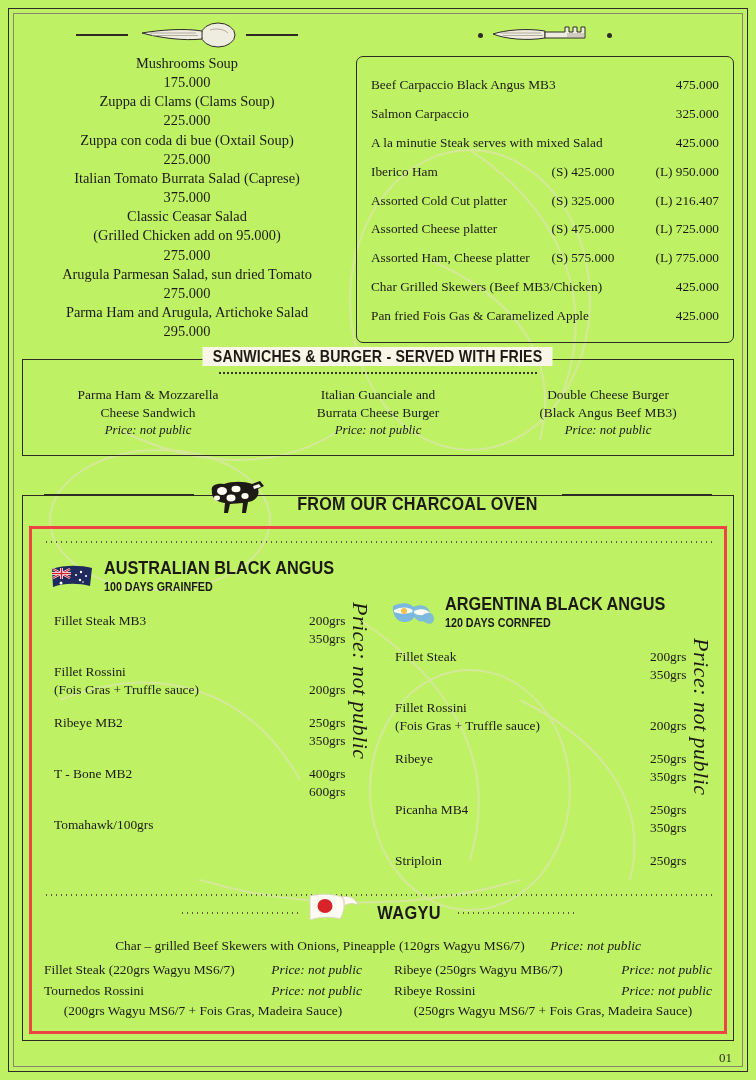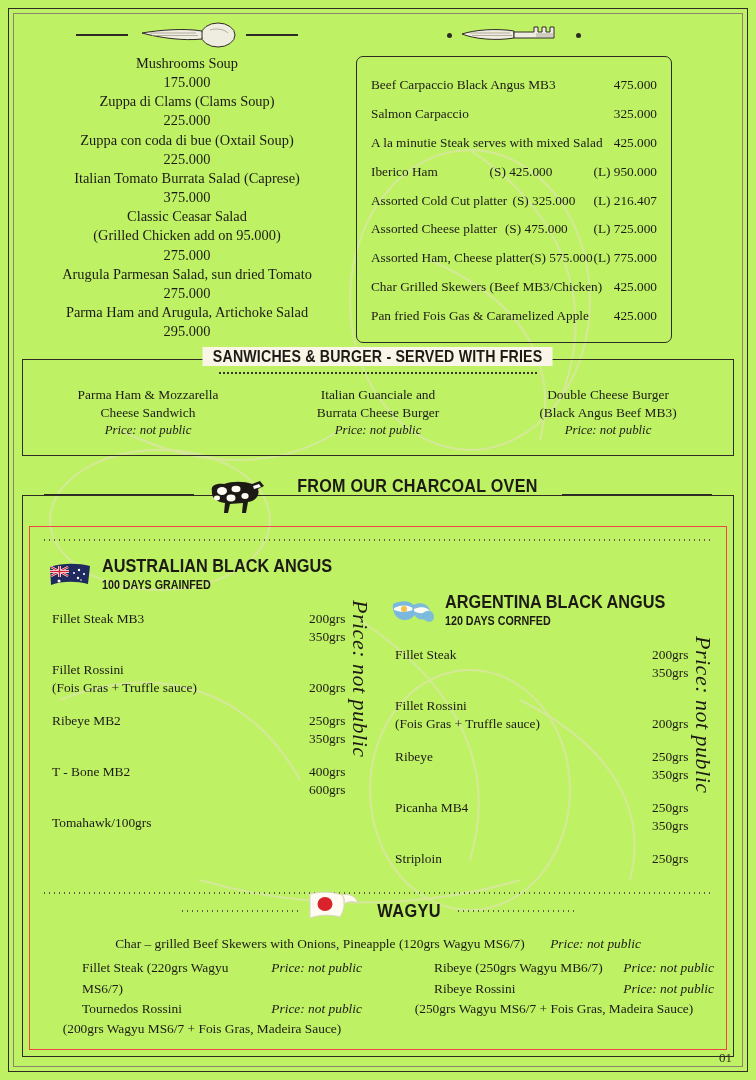--- a/index.html
+++ b/index.html
@@ -29,21 +29,21 @@
     position:absolute;left:13px;top:13px;right:13px;bottom:13px;
     border:1px solid #8a8470;
   }
   .content{
     position:absolute;left:22px;top:16px;width:712px;height:1046px;
   }
 
   
   .top{display:flex;}
   .col-left{width:330px;position:relative;}
-  .col-right{width:316px;position:relative;margin-left:4px;}
+  .col-right{width:378px;position:relative;margin-left:4px;}
 
   .orn{
     display:flex;align-items:center;justify-content:center;
     height:38px;gap:4px;
   }
   .orn .rule{width:52px;height:1.2px;background:#2e2b24;}
   .orn .dot{width:5px;height:5px;border-radius:50%;background:#2e2b24;}
 
   .soup-list{text-align:center;line-height:1.33;font-size:14.4px;}
   .soup-list .nm{white-space:nowrap;}
@@ -98,34 +98,34 @@
   .sand-col .np{font-style:italic;font-size:12.8px;}
 
   
   .char-wrap{margin-top:20px;position:relative;}
   .char-head{
     position:relative;height:38px;
     display:flex;align-items:center;justify-content:center;gap:0px;
   }
   .char-head .r{height:1.2px;background:#2e2b24;width:150px;}
   .char-head .r2{height:1.2px;background:#2e2b24;width:150px;}
-  .char-head .cowbox{display:flex;align-items:flex-start;gap:2px;padding:0 4px;}
+  .char-head .cowbox{display:flex;align-items:flex-end;gap:2px;padding:0 4px;}
   .char-head .ct{
     font-family:"Liberation Sans",sans-serif;font-weight:bold;
     font-size:19px;transform:scaleX(.85);display:inline-block;
     letter-spacing:.3px;
   }
 
   .char-box{
     border:1.1px solid #2e2b24;
     padding:6px;
     margin-top:-19px;
     padding-top:30px;
   }
-  .char-box-in{border:1px solid #ef4444;padding:12px 12px 10px 12px;}
+  .char-box-in{border:3px solid #ef4444;padding:12px 12px 10px 12px;}
 
   .dotline{
     height:2px;
     background-image:radial-gradient(#5d584a 40%,transparent 41%);
     background-size:5px 2px;background-repeat:repeat-x;
   }
 
   .origins{display:flex;margin-top:10px;}
   .origin{flex:1;position:relative;}
   .origin + .origin{margin-left:14px;margin-top:36px;}
@@ -162,21 +162,21 @@
   }
   .wagyu-head .wt{
     font-family:"Liberation Sans",sans-serif;font-weight:bold;
     font-size:19px;transform:scaleX(.86);display:inline-block;padding:0 10px;
     letter-spacing:.5px;
   }
   .wagyu-line{text-align:center;font-size:13.4px;margin:8px 0 6px 0;}
   .wagyu-line .np{font-style:italic;margin-left:22px;}
   .wagyu-cols{display:flex;margin-top:4px;}
   .wagyu-col{flex:1;}
-  .wg-row{display:flex;font-size:13.4px;line-height:1.5;margin-left:40px;}
+  .wg-row{display:flex;font-size:13.4px;line-height:1.5;}
   .wg-row .wn{flex:1 1 auto;}
   .wg-row .wp{font-style:italic;white-space:nowrap;text-align:right;}
   .wg-sub{font-size:13.4px;line-height:1.5;text-align:center;}
 
   .pageno{
     position:absolute;right:24px;bottom:14px;
     font-size:13px;color:#2e2b24;
   }
 </style>
 </head>

